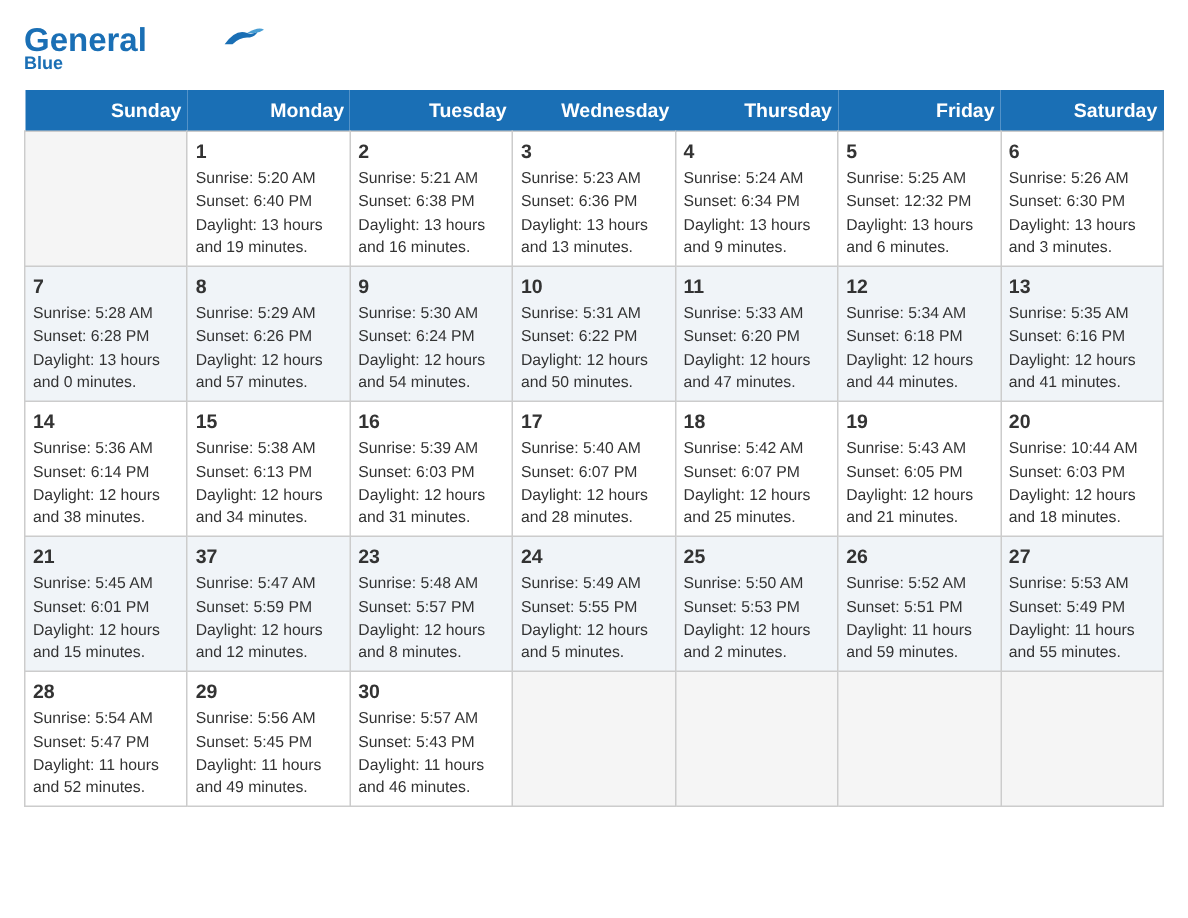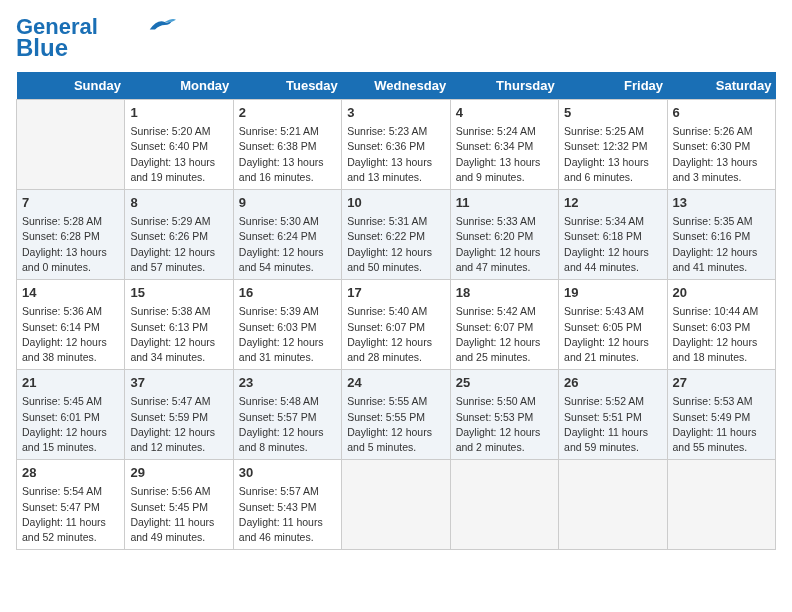--- a/index.html
+++ b/index.html
@@ -100,21 +100,21 @@
 
 <div class="header">
   <div class="logo">
     <div style="display:flex; align-items:center;">
       <span class="logo-text"><span>General</span></span>
       <svg class="logo-bird" viewBox="0 0 40 24">
         <path d="M5,18 Q15,4 25,8 Q30,10 35,6 Q32,12 25,12 Q18,12 12,18 Z" fill="#1a6fb5"></path>
         <path d="M25,8 Q35,2 40,5 Q36,8 30,8 Z" fill="#4a9fd4"></path>
       </svg>
     </div>
-    <span class="logo-text" style="color:#1a6fb5; font-size:24px; margin-top:-2px;">Blue</span>
+    <span class="logo-text" style="color:#1a6fb5; font-size:12px; margin-top:-2px;">Blue</span>
   </div>
   <div class="title-block">
     <h1></h1>
     <h2></h2>
   </div>
 </div>
 
 <table>
   <thead>
     <tr>
@@ -223,21 +223,21 @@
         <td>
           <span class="day-number">37</span>
           <div class="day-info"><span>Sunrise: 5:47 AM</span><br><span>Sunset: 5:59 PM</span><br><span>Daylight: 12 hours and 12 minutes.</span></div>
         </td>
         <td>
           <span class="day-number">23</span>
           <div class="day-info"><span>Sunrise: 5:48 AM</span><br><span>Sunset: 5:57 PM</span><br><span>Daylight: 12 hours and 8 minutes.</span></div>
         </td>
         <td>
           <span class="day-number">24</span>
-          <div class="day-info"><span>Sunrise: 5:55 AM</span><br><span>Sunset: 5:55 PM</span><br><span>Daylight: 12 hours and 5 minutes.</span></div>
+          <div class="day-info"><span>Sunrise: 5:49 AM</span><br><span>Sunset: 5:55 PM</span><br><span>Daylight: 12 hours and 5 minutes.</span></div>
         </td>
         <td>
           <span class="day-number">25</span>
           <div class="day-info"><span>Sunrise: 5:50 AM</span><br><span>Sunset: 5:53 PM</span><br><span>Daylight: 12 hours and 2 minutes.</span></div>
         </td>
         <td>
           <span class="day-number">26</span>
           <div class="day-info"><span>Sunrise: 5:52 AM</span><br><span>Sunset: 5:51 PM</span><br><span>Daylight: 11 hours and 59 minutes.</span></div>
         </td>
         <td>

